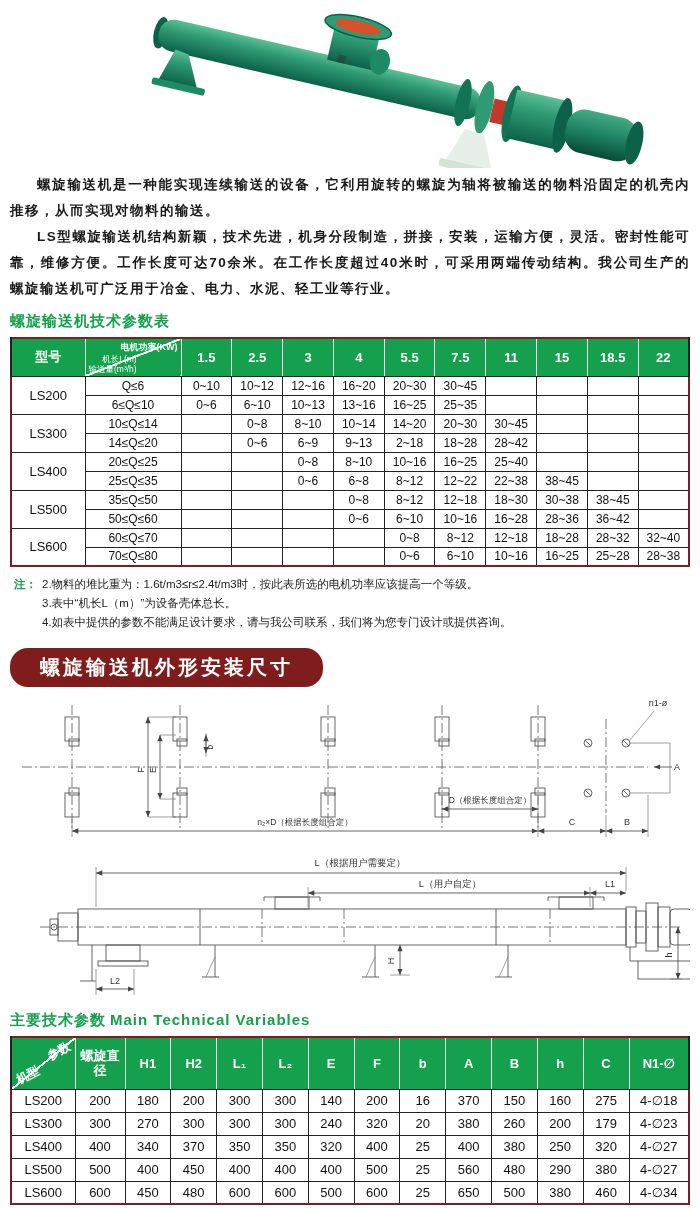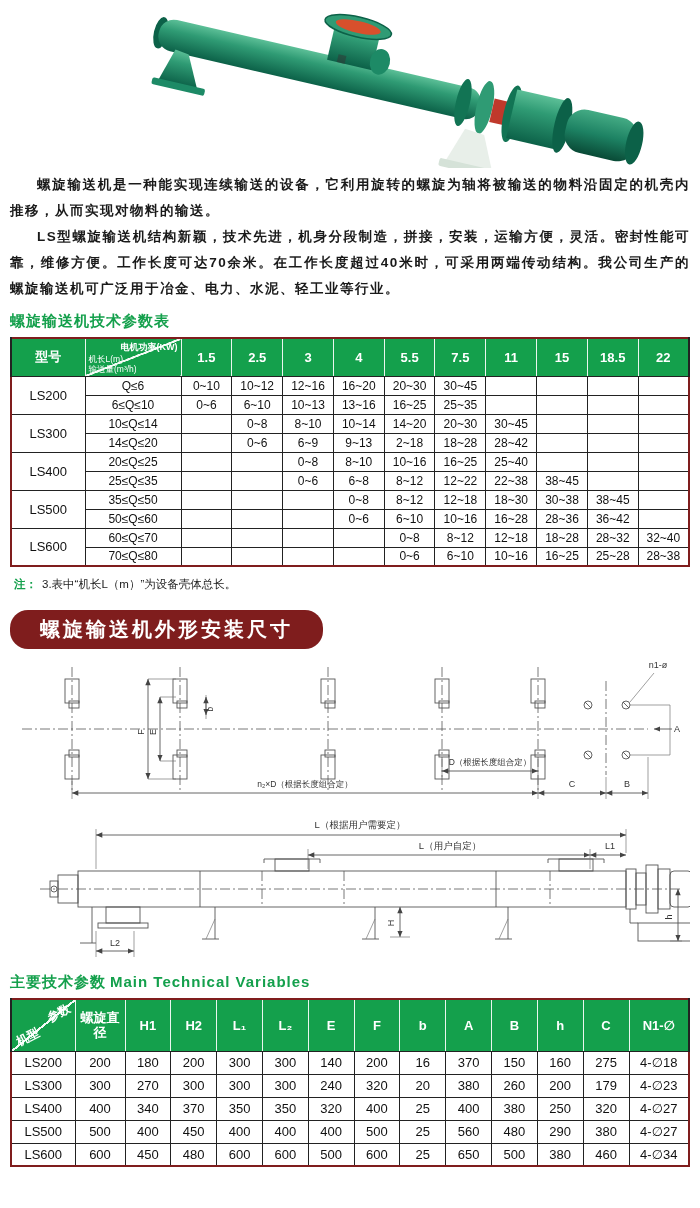--- a/index.html
+++ b/index.html
@@ -26,21 +26,21 @@
   table thead tr th:last-child{border-right:2px solid #222}
 
   
   .tech th{height:38px;font-size:13px}
   .tech td{height:19px;font-size:12px;color:#111}
   .tech .model{font-size:13px}
   .tech .qcell{font-size:12px}
   .t-model{width:74px}.t-corner{width:96px}
   .corner{position:relative;padding:0;background-image:linear-gradient(to bottom right,transparent calc(50% - 1px),rgba(255,255,255,.95) calc(50% - 1px) calc(50% + 1px),transparent calc(50% + 1px))}
   .corner .tr{position:absolute;top:2px;right:3px;font-size:9px;font-weight:bold}
-  .corner .bl{position:absolute;bottom:2px;left:3px;font-size:8.5px;line-height:10px;text-align:left;font-weight:normal}
+  .corner .bl{position:absolute;bottom:2px;left:3px;font-size:8.5px;line-height:10px;text-align:right;font-weight:normal}
 
   
   .notes{position:relative;margin:8px 0 10px 2px;padding-left:30px;font-size:11.5px;line-height:19px;color:#222}
   .notes .note-label{position:absolute;left:2px;top:0;color:#14a04c;font-weight:bold}
 
   
   .banner{display:inline-block;background:#7f1d1d;color:#fff;font-size:20px;font-weight:bold;letter-spacing:3px;padding:6px 30px;border-radius:18px;margin:6px 0 4px}
 
   
   .diag{display:block}
@@ -272,21 +272,23 @@
           <td>25~28</td>
           <td>28~38</td>
         </tr>
       </tbody>
   </table>
 
   
   <div class="notes">
     <span class="note-label">注：</span>
     <div id="note-items">
+        <div>2.物料的堆比重为：1.6t/m3≤r≤2.4t/m3时，按此表所选的电机功率应该提高一个等级。</div>
         <div>3.表中“机长L（m）”为设备壳体总长。</div>
+        <div>4.如表中提供的参数不能满足设计要求，请与我公司联系，我们将为您专门设计或提供咨询。</div>
       </div>
   </div>
 
   
   <div class="banner">
     <span>螺旋输送机外形安装尺寸</span>
   </div>
 
   
   <svg class="diag" width="680" height="152" viewBox="0 0 680 152">

